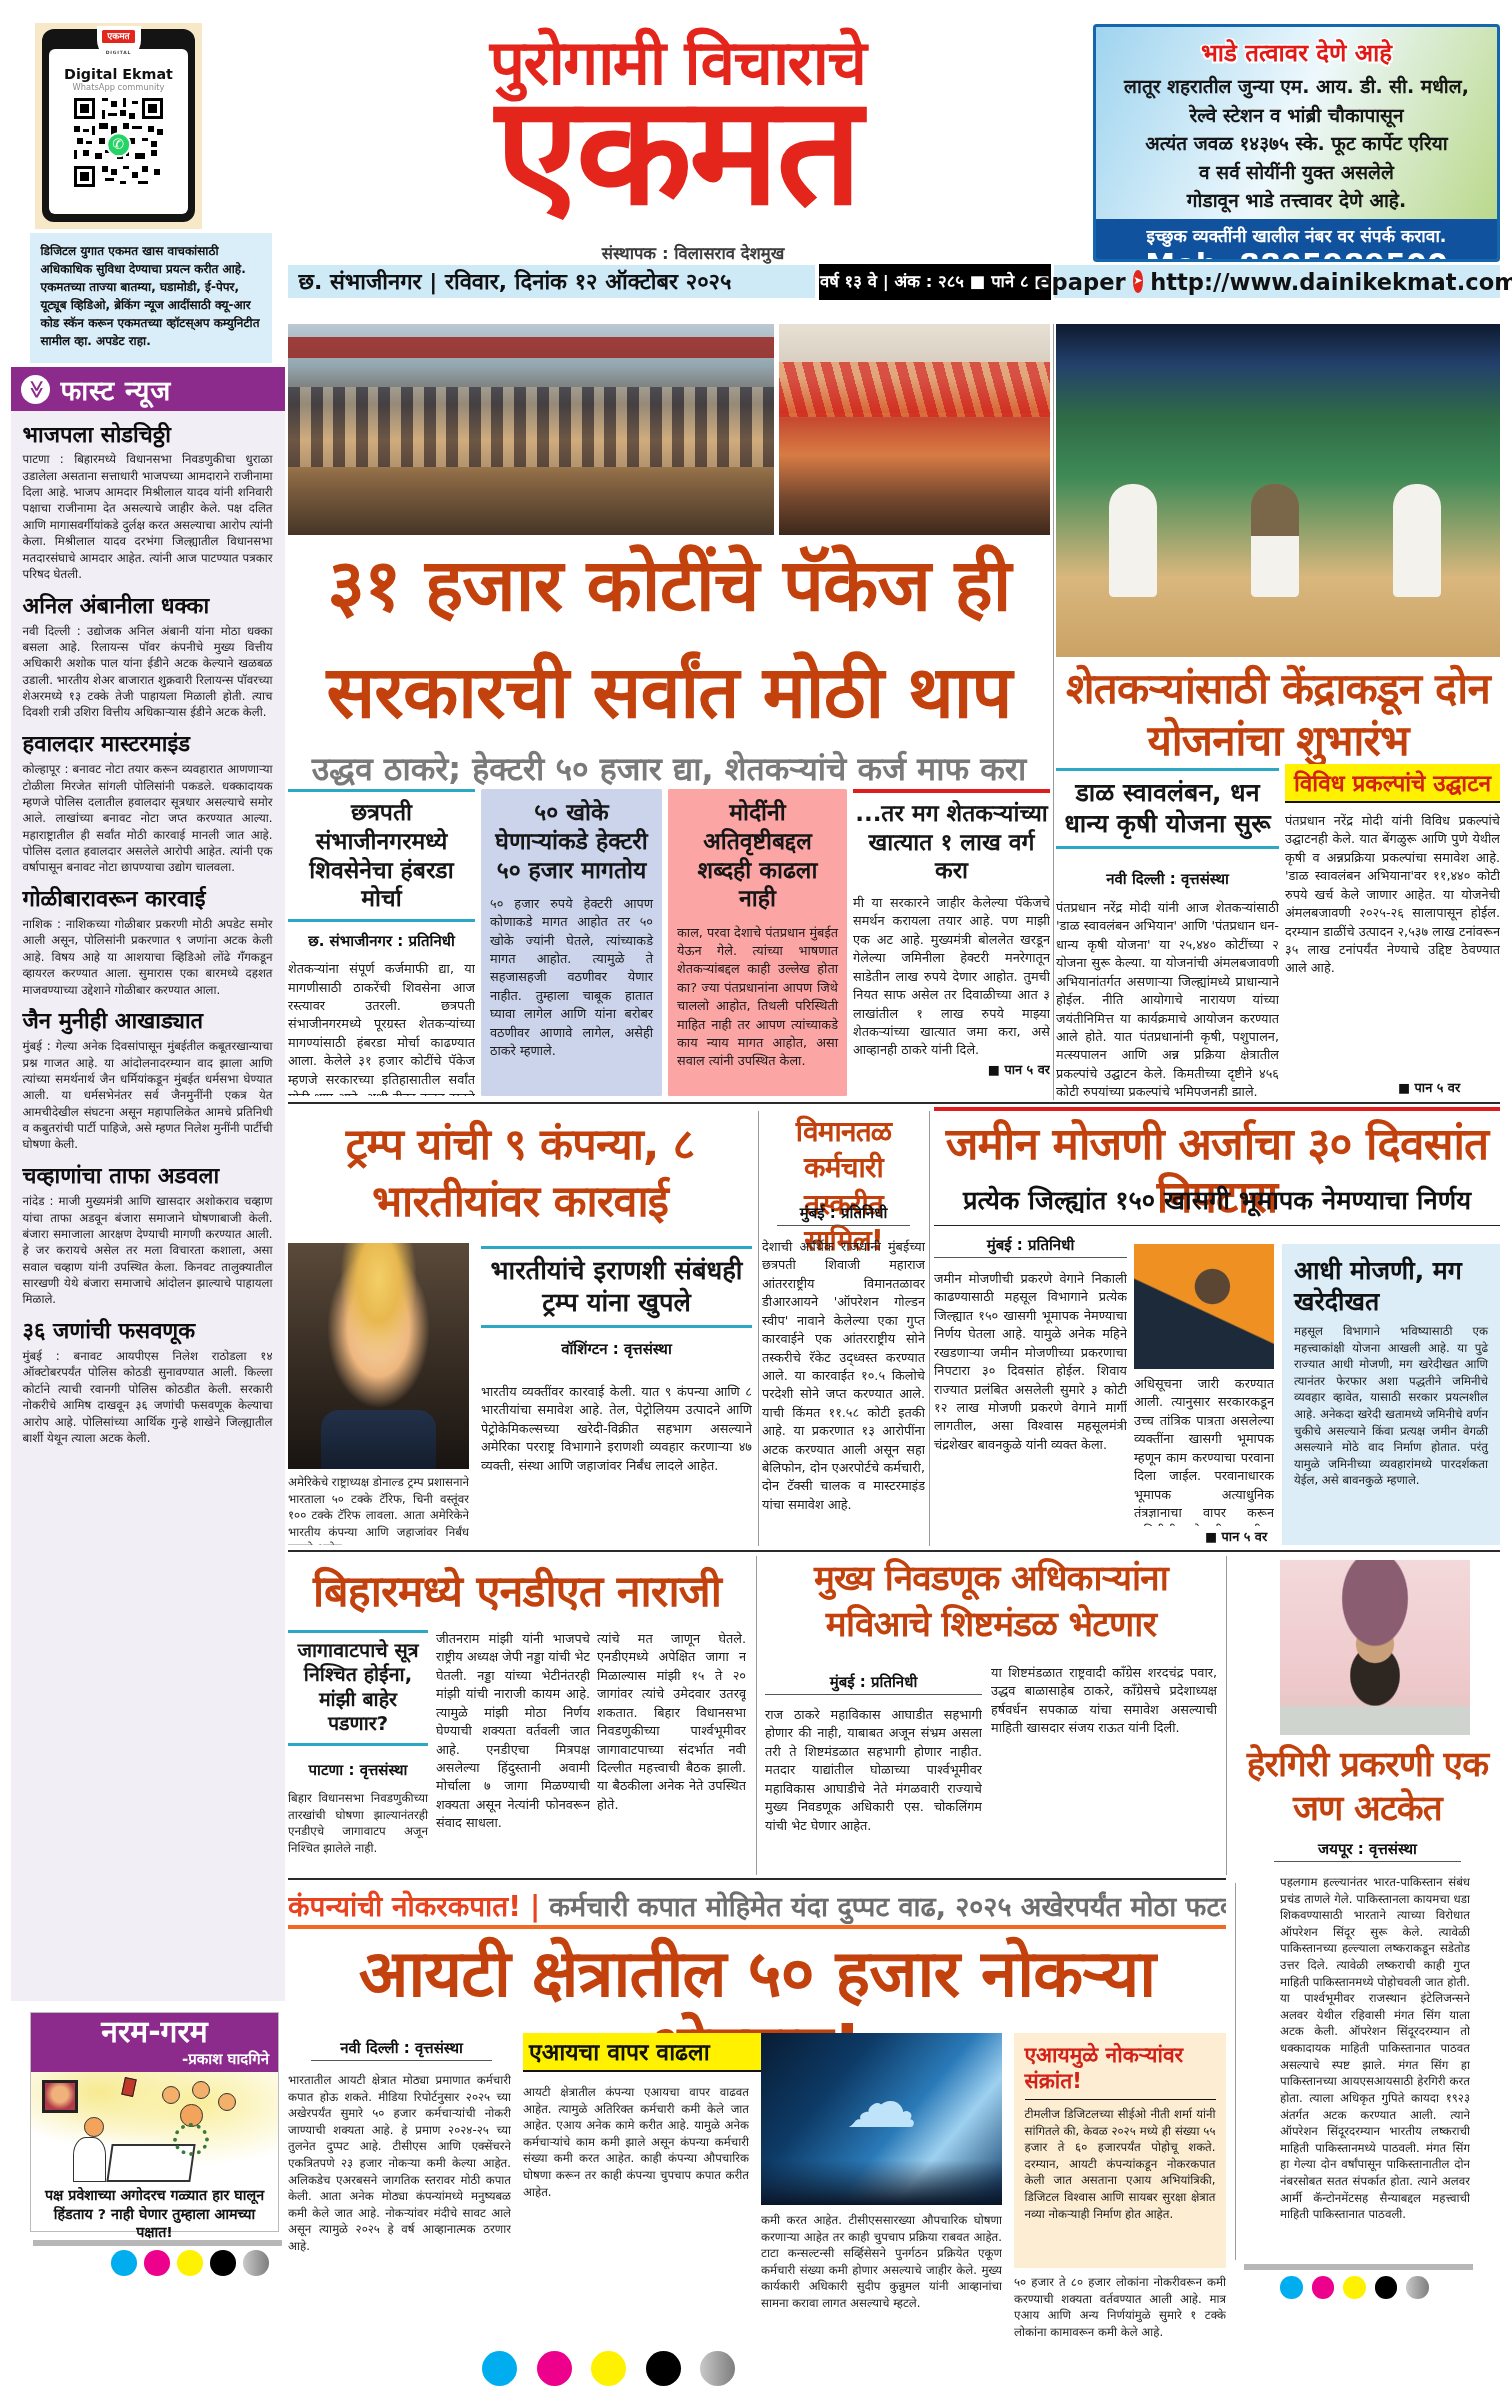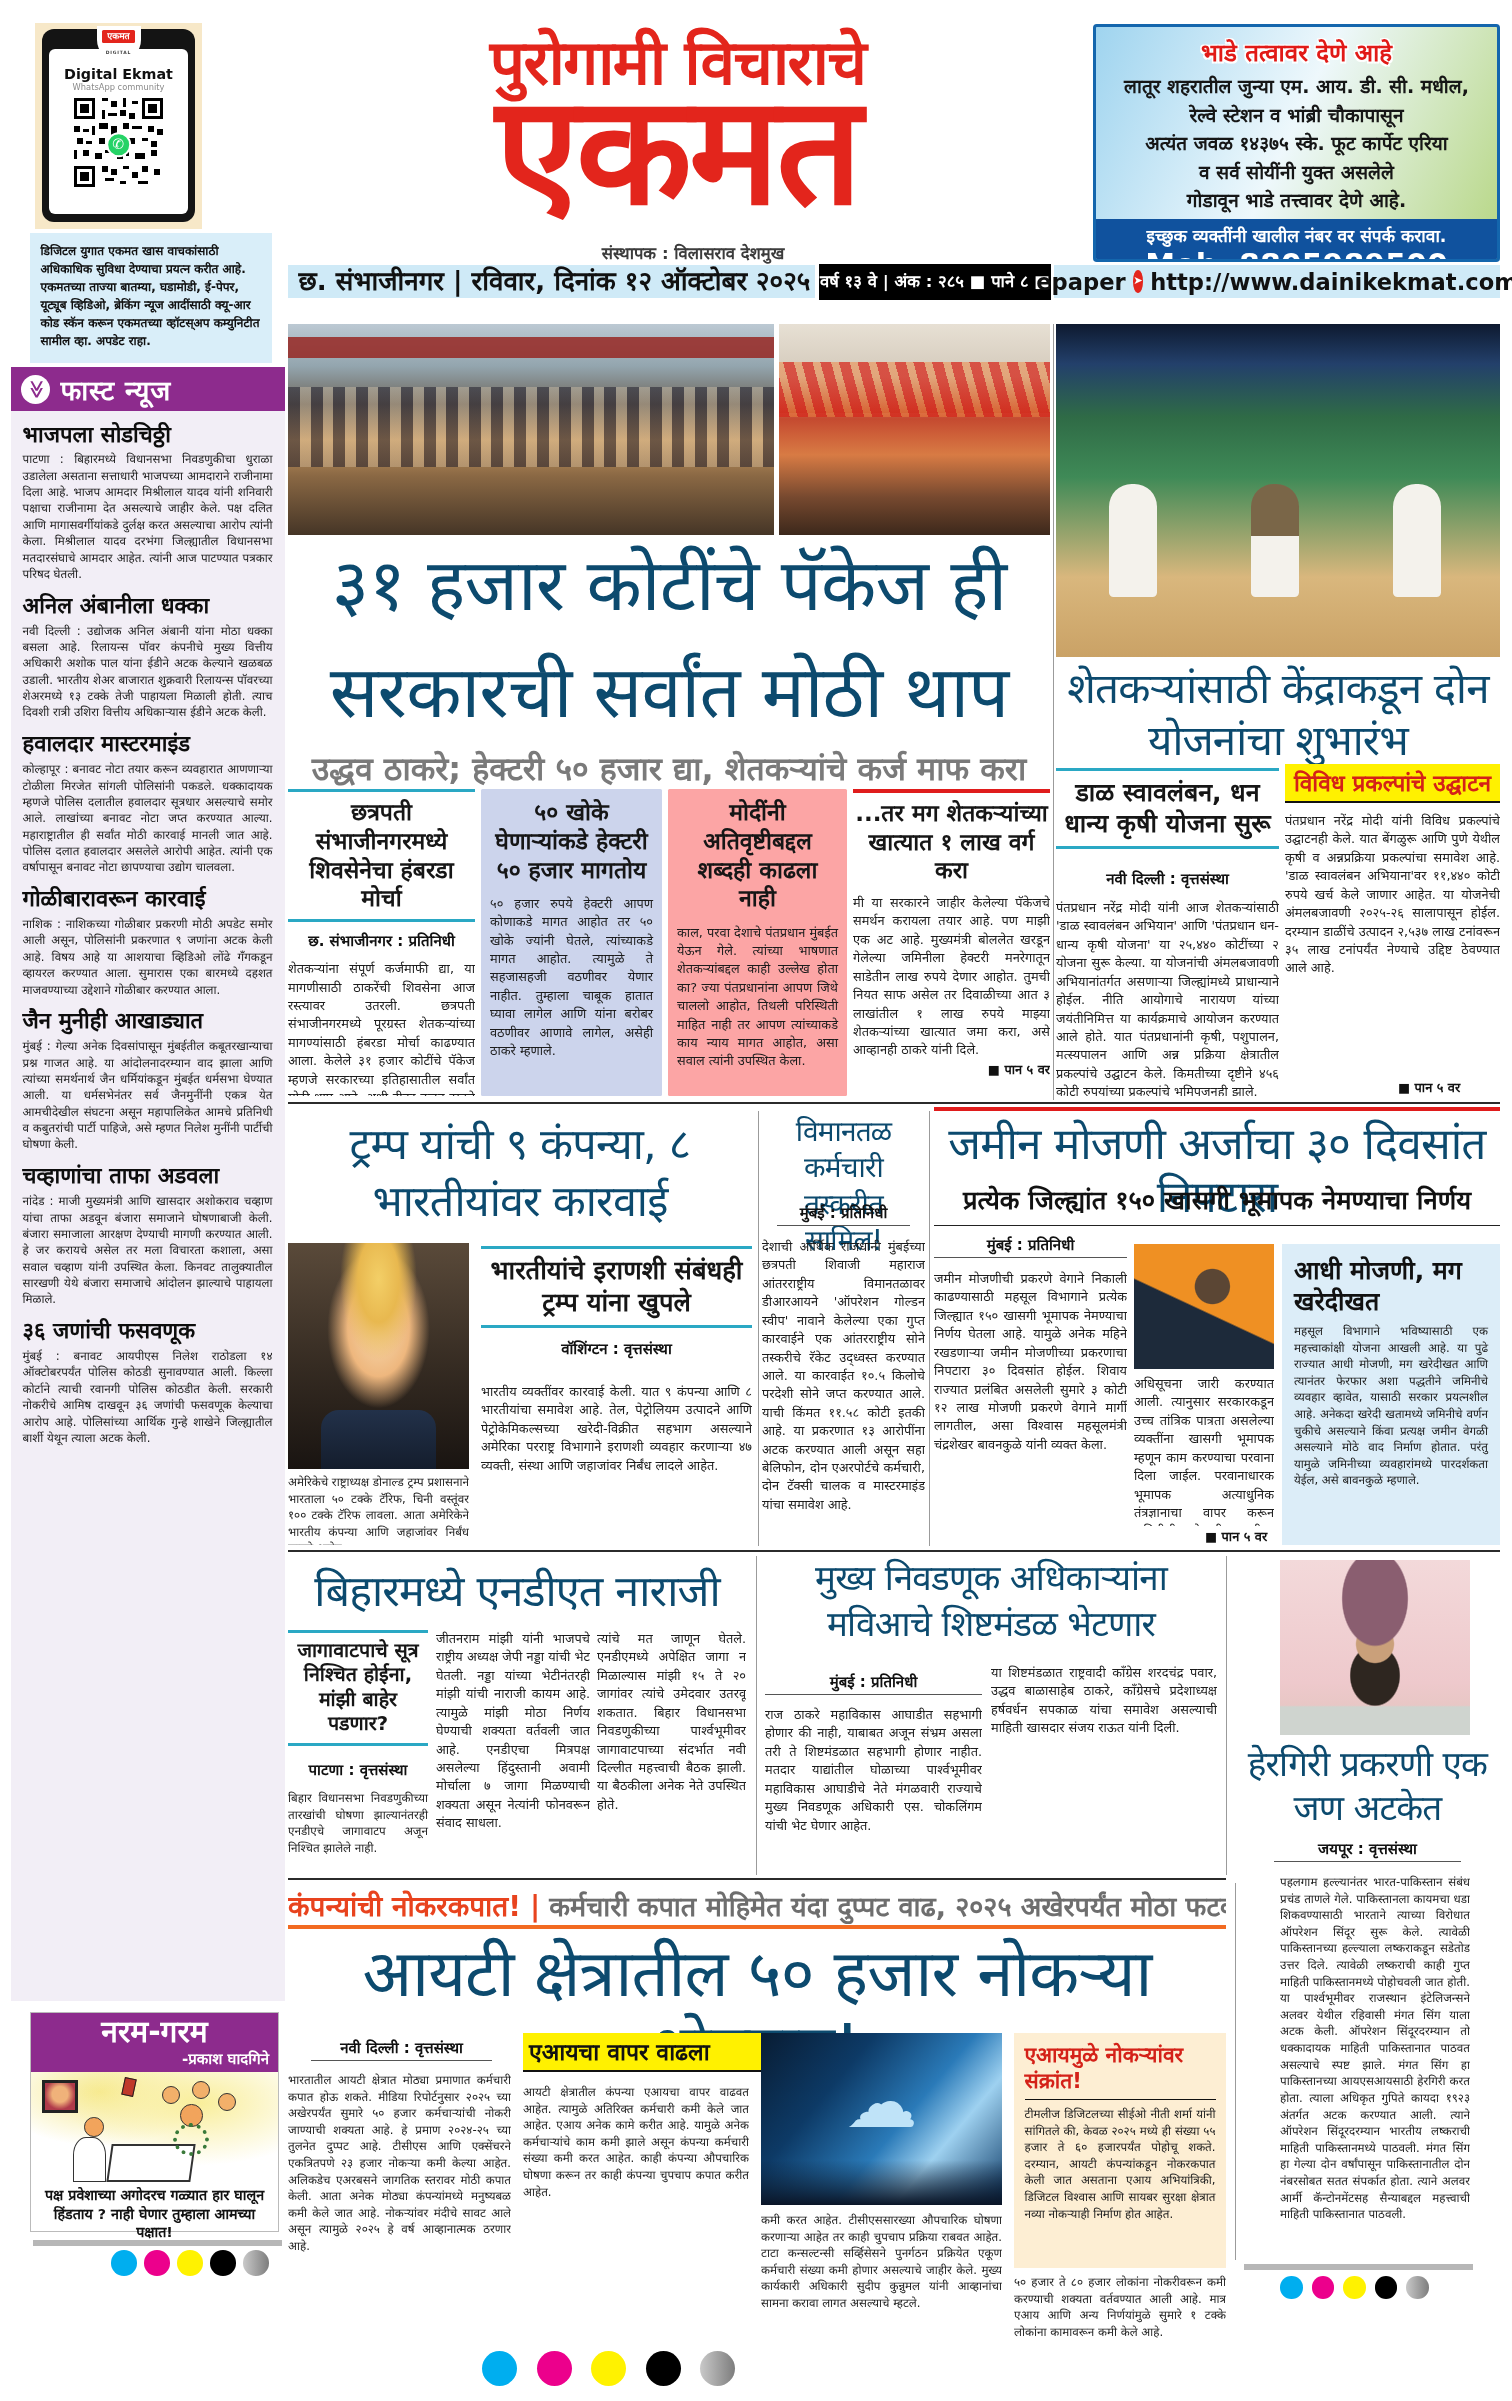--- a/index.html
+++ b/index.html
@@ -4,21 +4,21 @@
 <style>
   *{margin:0;padding:0;box-sizing:border-box}
   html,body{background:#9a9a9a}
   #page{position:relative;width:1512px;height:2401px;background:#fff;margin:0 auto;
         font-family:"DejaVu Sans","Liberation Sans",sans-serif;color:#111;overflow:hidden}
   .abs{position:absolute}
   .ctr{text-align:center}
   .bt{font-size:12.8px;line-height:1.44;text-align:justify;color:#1c1c1c}
   .bts{font-size:11.7px;line-height:1.42;text-align:justify;color:#1c1c1c}
   .pre{white-space:pre-line}
-  .headline{font-weight:normal;color:#0c4a6e;letter-spacing:-0.8px}
+  .headline{font-weight:bold;color:#c2410c;letter-spacing:-0.8px}
   .byline{font-weight:bold;font-size:15px;text-align:center;padding:2.3px 0;border-bottom:1.5px solid #555}
   .cyanrule{height:3px;background:#2aa8c4}
   .kicker{font-weight:bold;font-size:23px;line-height:1.25;text-align:center;color:#161616;padding:6px 1.5px}
   .vrule{width:0.8px;background:#9b9b9b}
   .hrule{height:1.5px;background:#2b2b2b}
   .cont{font-weight:bold;font-size:12.8px;color:#111}
   .dot{border-radius:50%;display:inline-block}
   .fn-item{margin-bottom:10.5px}
   .fn-t{font-weight:bold;font-size:22px;line-height:1.15;margin:7.5px 0 4.5px 0;color:#0d0d0d}
   .fn-b{font-size:11.7px;line-height:1.4;text-align:justify;color:#222}
@@ -110,21 +110,21 @@
 रेल्वे स्टेशन व भांब्री चौकापासून
 अत्यंत जवळ १४३७५ स्के. फूट कार्पेट एरिया
 व सर्व सोयींनी युक्त असलेले
 गोडावून भाडे तत्त्वावर देणे आहे.</div>
     <div style="margin-top:auto;background:#10529e;color:#fff;text-align:center;padding:5.3px 0 6.8px 0">
       <div style="font-size:17.3px;font-weight:bold">इच्छुक व्यक्तींनी खालील नंबर वर संपर्क करावा.</div>
       <div style="font-size:30px;font-weight:bold">Mob. 8805989500</div>
     </div>
   </div>
 
-  <div class="abs" style="left:288px;top:265px;width:527px;height:33px;background:#cfeaf7;font-size:26px;font-weight:bold;line-height:33px;padding-left:10.5px">छ. संभाजीनगर | रविवार, दिनांक १२ ऑक्टोबर २०२५</div>
+  <div class="abs" style="left:288px;top:265px;width:527px;height:33px;background:#cfeaf7;font-size:22px;font-weight:bold;line-height:33px;padding-left:10.5px">छ. संभाजीनगर | रविवार, दिनांक १२ ऑक्टोबर २०२५</div>
   <div class="abs ctr" style="left:819px;top:264px;width:232px;height:36px;background:#000;color:#fff;font-size:16.6px;font-weight:bold;line-height:36px">वर्ष १३ वे | अंक : २८५ ■ पाने ८ ■ किंमत : ४ रुपये</div>
   <div class="abs" style="left:1054px;top:265px;width:446px;height:33px;background:#cfeaf7;display:flex;align-items:center;justify-content:center;gap:7.5px">
     <span style="font-size:22.6px;font-weight:bold;color:#111">epaper</span>
     <span style="width:22.6px;height:22.6px;background:#e3251c;border-radius:50%;color:#fff;font-size:11.3px;line-height:22.6px;text-align:center;display:inline-block">➤</span>
     <span style="font-size:22.6px;font-weight:bold;color:#111">http://www.dainikekmat.com</span>
   </div>
 
   <div class="abs" style="left:10.5px;top:367px;width:274px;height:44px;background:#8d2b8d;display:flex;align-items:center;gap:10.5px;padding-left:10.5px">
     <span style="width:29px;height:29px;border-radius:50%;background:#fff;color:#8d2b8d;font-size:18px;font-weight:bold;text-align:center;line-height:25.6px;display:inline-block;transform:rotate(90deg)">≫</span>
     <span style="color:#fff;font-size:27px;font-weight:bold;letter-spacing:0.8px">फास्ट न्यूज</span>

